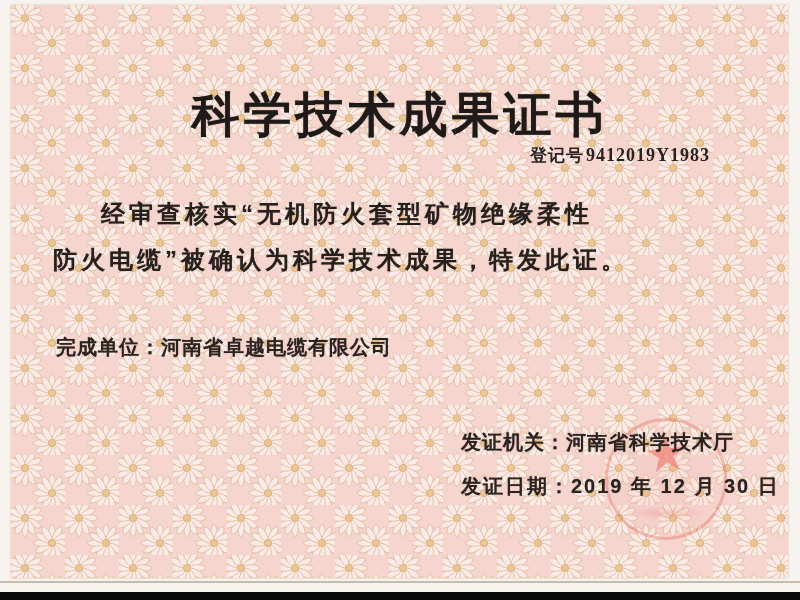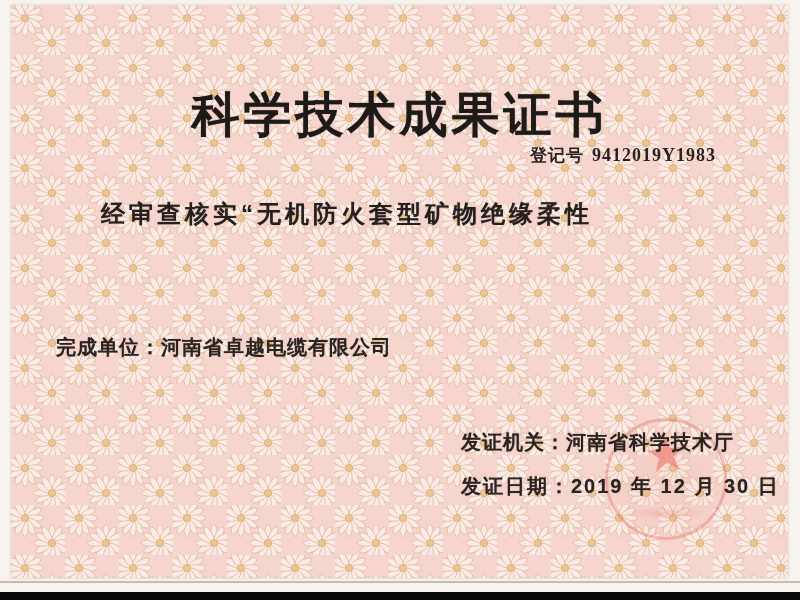--- a/index.html
+++ b/index.html
@@ -37,21 +37,21 @@
     color: #1e1a18;
     text-shadow: 0 0 1px rgba(30,26,24,.6);
   }
   .reg-line {
     position: absolute; left: 519px; top: 139px;
     font-size: 17px; font-weight: 700; color: #2a2220; letter-spacing: 1px;
     white-space: nowrap;
   }
   .reg-line .reg-number {
     font-family: "Liberation Serif", serif; font-size: 18px; font-weight: 700;
-    margin-left: 8px; letter-spacing: 1px;
+    margin-left: 2px; letter-spacing: 1px;
   }
   .body-text {
     position: absolute; left: 42px; top: 186px; width: 722px;
     font-size: 24px; font-weight: 600; color: #26201d;
     letter-spacing: 4px; line-height: 46px;
     text-shadow: 0 0 1px rgba(38,32,29,.45);
   }
   .body-text .indent { text-indent: 2em; }
   .field {
     position: absolute; white-space: nowrap;
@@ -122,20 +122,21 @@
 
       <div class="content">
         <h1 class="title">科学技术成果证书</h1>
 
         <div class="reg-line">
           <span class="reg-label">登记号</span><span class="reg-number">9412019Y1983</span>
         </div>
 
         <div class="body-text">
           <div class="indent">经审查核实“无机防火套型矿物绝缘柔性</div>
+          <div>防火电缆”被确认为科学技术成果，特发此证。</div>
         </div>
 
         <div class="field field-authority">
           <span>发证机关：</span><span>河南省科学技术厅</span>
         </div>
 
         <div class="field field-completed">
           <span>完成单位：</span><span>河南省卓越电缆有限公司</span>
         </div>
 

